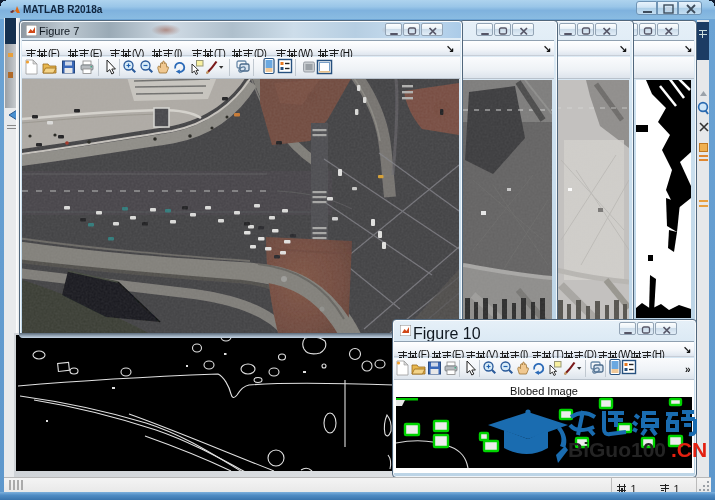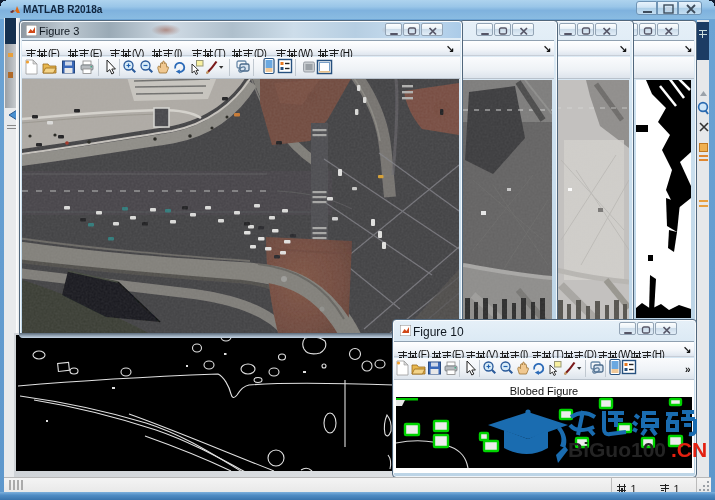--- a/index.html
+++ b/index.html
@@ -290,21 +290,21 @@
 <div class="win" id="fig1" style="left:19px;top:20px;width:444px;height:318px;"></div>
 <div class="abs" id="f1title" style="left:21px;top:22px;width:440px;height:16px;background:
 linear-gradient(90deg,#8d98a2 0%,#bec9d2 10%,#9aaab6 20%,#cfdae4 34%,#aebfcc 48%,#cdddea 62%,#b6cee2 76%,#c7ddf0 88%,#abcbe8 100%);border-radius:3px 3px 0 0;">
 <div class="abs" style="left:130px;top:2px;width:30px;height:12px;background:radial-gradient(ellipse at center,rgba(150,80,60,.55),rgba(150,80,60,0) 70%);"></div>
 <div class="abs" style="left:360px;top:3px;width:26px;height:10px;background:radial-gradient(ellipse at center,rgba(150,90,70,.4),rgba(150,90,70,0) 70%);"></div>
 </div>
 <svg class="abs" style="left:26px;top:25px" width="11" height="11">
       <rect x="0" y="0" width="11" height="11" fill="#fff" stroke="#888"></rect>
       <path d="M2 8 L4.5 4 L6.5 6 L9 2 L9 8 Z" fill="#d04818"></path>
     </svg>
-<div class="abs" style="left:39px;top:25px;font-size:11px;color:#101820;">Figure 3</div>
+<div class="abs" style="left:39px;top:25px;font-size:11px;color:#101820;">Figure 7</div>
 <div class="wbtns" style="left:384px;top:23px;">
  <div class="wbtn" style="width:17px"><svg width="17" height="13">
           <rect x="4" y="8" width="8" height="2" rx="1" fill="#556"></rect>
         </svg></div>
  <div class="wbtn" style="width:17px"><svg width="17" height="13">
           <rect x="4.5" y="3" width="7" height="6" rx="1.5" fill="none" stroke="#556" stroke-width="1.3"></rect>
         </svg></div>
  <div class="wbtn" style="width:22px"><svg width="22" height="13">
           <path d="M7.5 3 L14 9.5 M14 3 L7.5 9.5" stroke="#556" stroke-width="1.7"></path>
         </svg></div>
@@ -641,21 +641,21 @@
 <rect x="0" y="0" width="437" height="254" filter="url(#nz)" opacity=".22"></rect>
 </svg></div>
 <div class="abs" style="left:19px;top:333px;width:444px;height:5px;background:linear-gradient(180deg,#5a6a7a,#c8d8e8);border-radius:0 0 4px 4px;"></div>
 
 <div class="win" id="fig10" style="left:392px;top:319px;width:305px;height:159px;"></div>
 <div class="abs" style="left:394px;top:321px;width:300px;height:17px;"></div>
 <svg class="abs" style="left:400px;top:325px" width="11" height="11">
       <rect x="0" y="0" width="11" height="11" fill="#fff" stroke="#888"></rect>
       <path d="M2 8 L4.5 4 L6.5 6 L9 2 L9 8 Z" fill="#d04818"></path>
     </svg>
-<div class="abs" style="left:413px;top:325px;font-size:12px;color:#101820;">Figure 10</div>
+<div class="abs" style="left:413px;top:325px;font-size:16px;color:#101820;">Figure 10</div>
 <div class="wbtns" style="left:618px;top:322px;">
  <div class="wbtn" style="width:17px"><svg width="17" height="13">
           <rect x="4" y="8" width="8" height="2" rx="1" fill="#556"></rect>
         </svg></div>
  <div class="wbtn" style="width:17px"><svg width="17" height="13">
           <rect x="4.5" y="3" width="7" height="6" rx="1.5" fill="none" stroke="#556" stroke-width="1.3"></rect>
         </svg></div>
  <div class="wbtn" style="width:22px"><svg width="22" height="13">
           <path d="M7.5 3 L14 9.5 M14 3 L7.5 9.5" stroke="#556" stroke-width="1.7"></path>
         </svg></div>
@@ -717,21 +717,21 @@
         </g>
 <rect x="211" y="2" width="1" height="17" fill="#c0c8d0"></rect>
 <g transform="translate(215,2)">
           <use href="#iCb"></use>
         </g>
 <g transform="translate(228,2)">
           <use href="#iLeg"></use>
         </g>
 </svg></div>
 <div class="abs" style="left:394px;top:380px;width:300px;height:93px;background:#fff;"></div>
-<div class="abs" style="left:394px;top:385px;width:300px;height:12px;text-align:center;font-size:11px;color:#111;">Blobed Figure</div>
+<div class="abs" style="left:394px;top:385px;width:300px;height:12px;text-align:center;font-size:11px;color:#111;">Blobed Image</div>
 <div class="abs" id="blobimg" style="left:396px;top:397px;width:296px;height:71px;background:#000;">
 <svg width="296" height="71" viewBox="0 0 296 71">
 <rect width="296" height="71" fill="#000"></rect>
 <rect x="0" y="1" width="22" height="2.5" fill="#00c800"></rect>
 <path d="M0,3 L9,3 L6,9 L0,9 Z" fill="#e8e8e8"></path>
 <path d="M0,46 C 20,42 40,44 55,50 C 65,54 70,60 72,71" stroke="#d8d8d8" stroke-width="1.2" fill="none"></path>
 <g fill="#ececec" stroke="#00d400" stroke-width="2.4">
 <rect x="9" y="27" width="14" height="11" rx="1"></rect>
 <rect x="38" y="24" width="14" height="10" rx="1"></rect>
 <rect x="38" y="38" width="14" height="12" rx="1"></rect>

